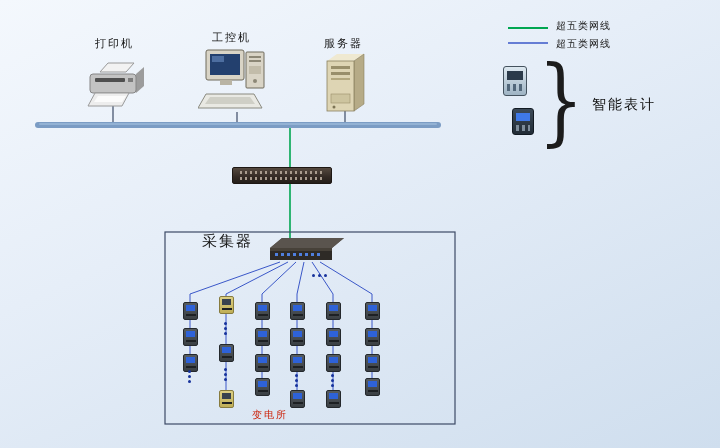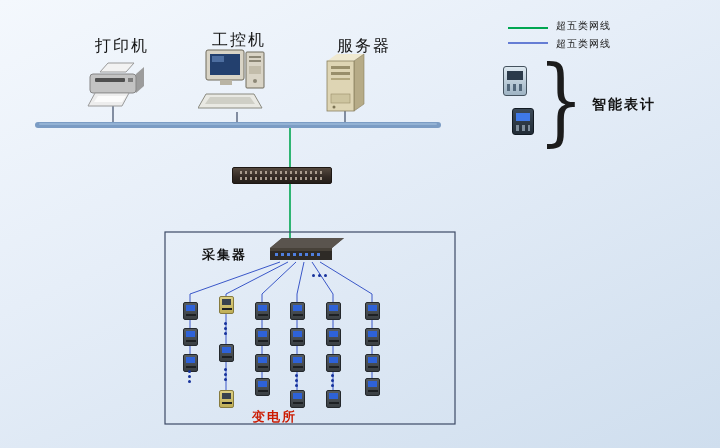--- a/index.html
+++ b/index.html
@@ -1,23 +1,23 @@
 <!DOCTYPE html>
 <html><head>
 <meta charset="utf-8">
 <style>
   *{margin:0;padding:0;box-sizing:border-box}
   html,body{background:#fff}
   body{font-family:"Liberation Sans","DejaVu Sans",sans-serif}
   #canvas{position:relative;width:720px;height:448px;margin:0 auto;overflow:hidden;
           background:linear-gradient(155deg,#f4f8fd 0%,#e6eef8 40%,#cfdeee 100%)}
   svg.wires{position:absolute;left:0;top:0;width:720px;height:448px;pointer-events:none}
-  .lbl{position:absolute;font-size:16px;color:#141414;letter-spacing:2px;white-space:nowrap}
+  .lbl{position:absolute;font-size:11px;color:#141414;letter-spacing:2px;white-space:nowrap}
   .lbl-sm{position:absolute;font-size:10px;color:#222;letter-spacing:1px;white-space:nowrap}
-  .lbl-bold{font-weight:bold}
+  .lbl-bold{font-weight:normal}
   .lbl-red{color:#cc1a00}
   .icon{position:absolute}
   
   #switch{position:absolute;left:232px;top:167px;width:100px;height:17px;
           background:linear-gradient(#55493f,#332a24 60%,#241e19);border:1px solid #1d1713;border-radius:2px}
   #switch .prow{position:absolute;left:7px;right:7px;height:3px;
           background:repeating-linear-gradient(90deg,#a99c8e 0 2px,rgba(0,0,0,0) 2px 5px)}
   #switch .p1{top:3px}
   #switch .p2{top:9px}
   
@@ -78,21 +78,21 @@
       <path d="M333 294 V406"></path>
       <path d="M372 294 V396"></path>
     </g>
 
     <path d="M508 28 H548" stroke="#00a651" stroke-width="2" fill="none"></path>
     <path d="M508 43 H548" stroke="#3a57c8" stroke-width="1.5" fill="none"></path>
   </svg>
 
   <div class="lbl" style="left:95px;top:36px">打印机</div>
   <div class="lbl" style="left:212px;top:30px">工控机</div>
-  <div class="lbl" style="left:337px;top:36px">服务器</div>
+  <div class="lbl" style="left:324px;top:36px">服务器</div>
 
   <div class="icon" style="left:84px;top:60px">
     <svg width="64" height="50" viewBox="0 0 64 50">
       <polygon points="16,12 42,12 50,3 24,3" fill="#f2f2f2" stroke="#9a9a9a" stroke-width="1"></polygon>
       <polygon points="52,14 60,7 60,26 52,33" fill="#9c9c9c"></polygon>
       <rect x="6" y="14" width="46" height="19" rx="3" fill="#c3c3c3" stroke="#858585"></rect>
       <rect x="11" y="18" width="30" height="4" rx="1" fill="#4f4f4f"></rect>
       <rect x="44" y="18" width="5" height="4" fill="#7c7c7c"></rect>
       <polygon points="11,33 45,33 38,46 4,46" fill="#ededed" stroke="#9a9a9a"></polygon>
       <polygon points="14,36 42,36 38,42 10,42" fill="#fbfbfb"></polygon>
@@ -145,22 +145,22 @@
         <rect x="19" y="17" width="3" height="3"></rect>
           <rect x="25" y="17" width="3" height="3"></rect>
         <rect x="31" y="17" width="3" height="3"></rect>
           <rect x="37" y="17" width="3" height="3"></rect>
         <rect x="43" y="17" width="3" height="3"></rect>
           <rect x="49" y="17" width="3" height="3"></rect>
       </g>
     </svg>
   </div>
 
-  <div class="lbl lbl-bold" style="left:202px;top:246px;font-size:13px">采集器</div>
-  <div class="lbl lbl-bold lbl-red" style="left:252px;top:408px;font-size:13px">变电所</div>
+  <div class="lbl lbl-bold" style="left:202px;top:232px;font-size:15px">采集器</div>
+  <div class="lbl lbl-bold lbl-red" style="left:252px;top:408px;font-size:10px">变电所</div>
 
   <div class="lbl-sm" style="left:556px;top:19px">超五类网线</div>
   <div class="lbl-sm" style="left:556px;top:37px">超五类网线</div>
 
   <div id="smeter1" class="smeter">
     <div class="scr"></div>
     <div class="btn"></div>
   </div>
   <div id="smeter2" class="smeter">
     <div class="scr"></div>

